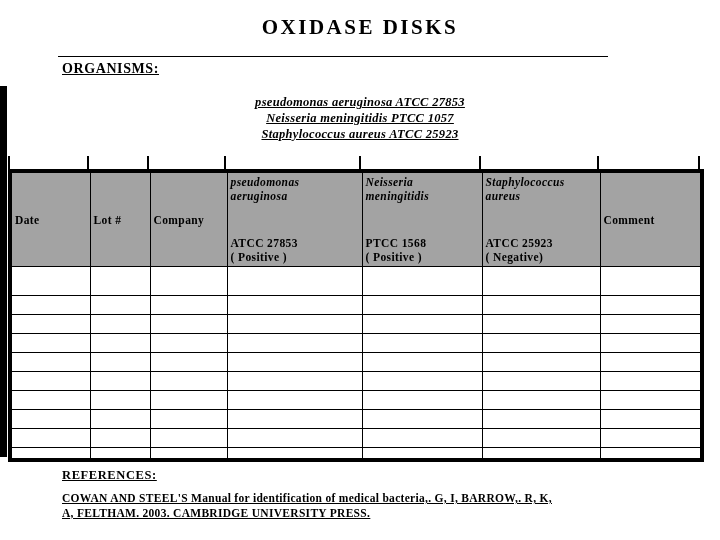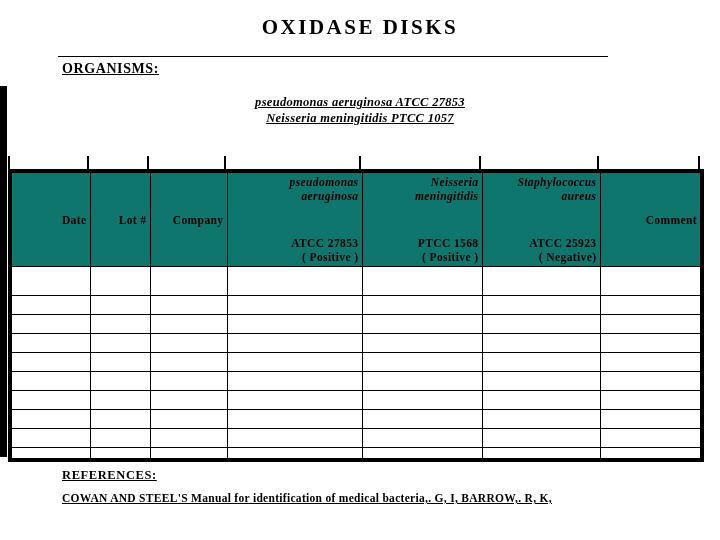--- a/index.html
+++ b/index.html
@@ -21,22 +21,22 @@
     text-decoration:underline; line-height:16px; letter-spacing:0.3px; }
 
   .left-bar { position:absolute; left:0; top:86px; width:7px; height:371px; background:#000; }
 
   .ticks { position:absolute; left:8px; top:156px; width:692px; height:13px; }
   .tick { position:absolute; top:0; width:2px; height:13px; background:#000; }
 
   .qc-table { position:absolute; left:8px; top:169px; width:692px;
     border-collapse:collapse; border:4px solid #000; table-layout:fixed; }
   .qc-table th, .qc-table td { border:1px solid #000; }
-  .qc-table thead th { background:#0f766e; height:80px; font-size:11.5px; font-weight:bold;
-    letter-spacing:0.4px; vertical-align:middle; text-align:right; padding:2px 3px;
+  .qc-table thead th { background:#a3a3a3; height:80px; font-size:11.5px; font-weight:bold;
+    letter-spacing:0.4px; vertical-align:middle; text-align:left; padding:2px 3px;
     line-height:14px; }
   .org-name { display:block; font-style:italic; }
   .org-code { display:block;margin-top:33px; }
   .org-result { display:block; }
   .qc-table tbody td { height:19px; background:#fff; }
   .qc-table tbody tr.row-tall td { height:29px; }
   .qc-table tbody tr:last-child td { height:12px; }
 
   .refs-heading { position:absolute; left:62px; top:468px; font-size:12.5px;
     font-weight:bold; text-decoration:underline; letter-spacing:0.6px; }
@@ -51,20 +51,21 @@
 
   <div class="doc-title">OXIDASE DISKS</div>
 
   <div class="top-rule"></div>
 
   <div class="organisms-heading">ORGANISMS:</div>
 
   <div class="org-list">
     <div class="org-line">pseudomonas aeruginosa  ATCC 27853</div>
     <div class="org-line">Neisseria meningitidis PTCC 1057</div>
+    <div class="org-line">Staphylococcus aureus ATCC 25923</div>
   </div>
 
   <div class="left-bar"></div>
 
   <div class="ticks">
     <span class="tick" style="left:0"></span>
     <span class="tick" style="left:79px"></span>
     <span class="tick" style="left:139px"></span>
     <span class="tick" style="left:216px"></span>
     <span class="tick" style="left:351px"></span>
@@ -196,15 +197,16 @@
           <td></td>
           <td></td>
           <td></td>
         </tr>
       </tbody>
   </table>
 
   <div class="refs-heading">REFERENCES:</div>
   <div class="refs-body">
     <div class="ref-line">COWAN AND STEEL'S Manual for identification of medical bacteria,. G, I, BARROW,. R, K,</div>
+    <div class="ref-line">A, FELTHAM. 2003. CAMBRIDGE UNIVERSITY PRESS.</div>
   </div>
 
 </div>
 
 </body></html>

